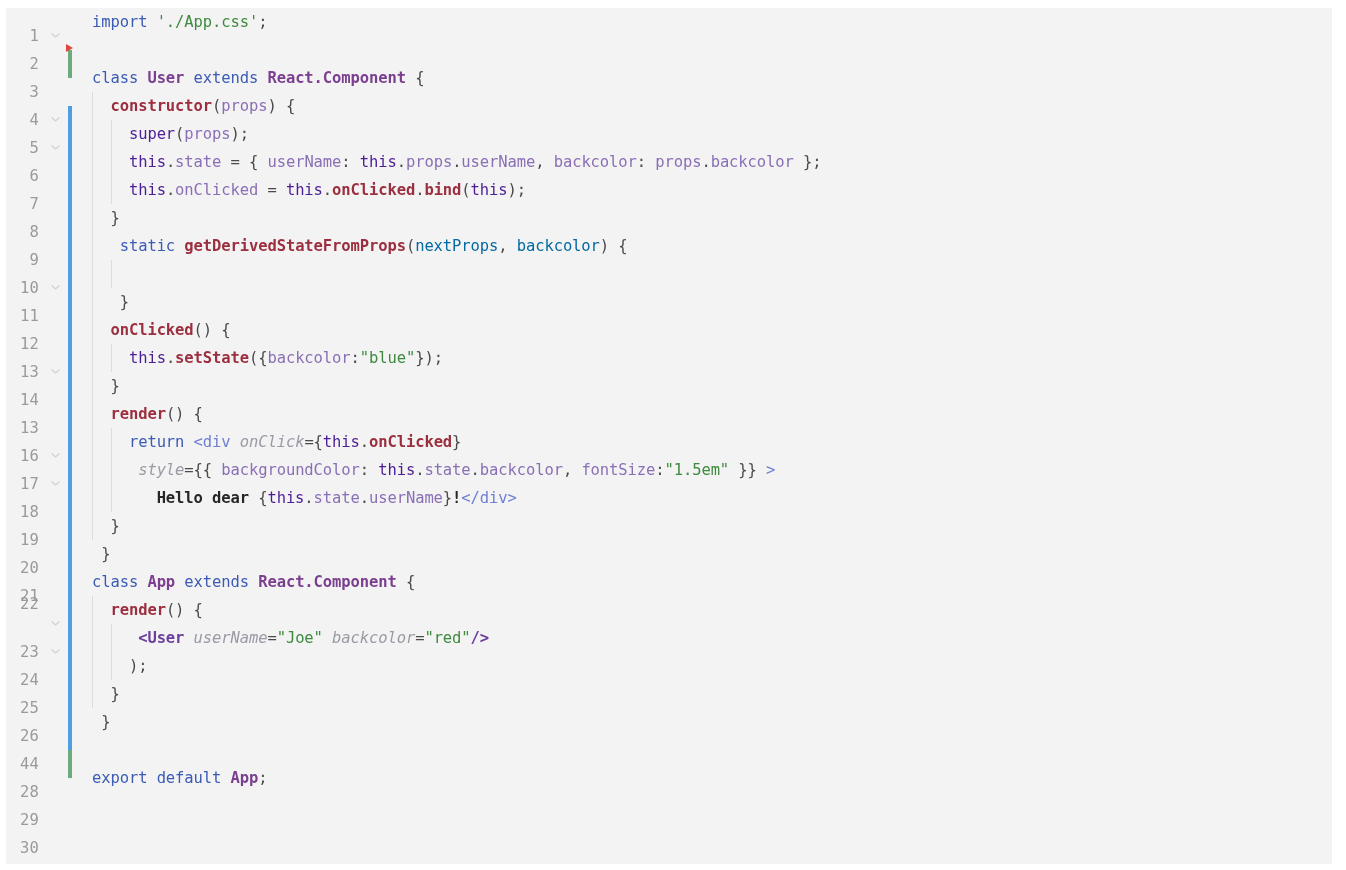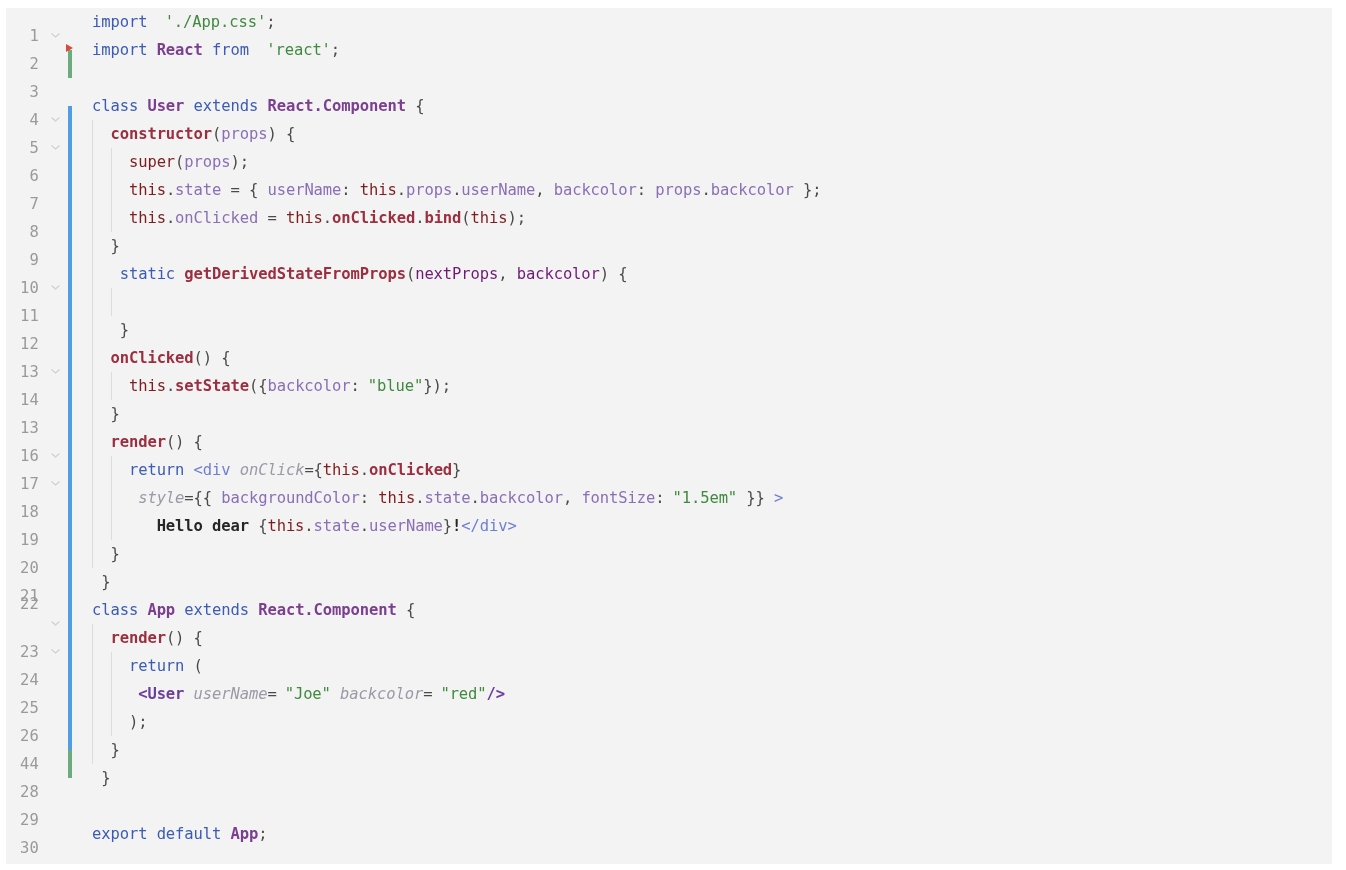--- a/index.html
+++ b/index.html
@@ -97,26 +97,26 @@
     position: absolute;
     top: 0;
     width: 1px;
     height: 28px;
     background: #dcdcdc;
     z-index: 1;
   }
 
   
   .kw      { color: #3b5bb5; }        
-  .str     { color: #3f8a3f; margin-left: 8px; }        
+  .str     { color: #3f8a3f; }        
   .cls     { color: #7b3f8f; font-weight: bold; }   
   .fn      { color: #9c2f3f; font-weight: bold; }
-  .thisk   { color: #7f1d1d; }        
+  .thisk   { color: #4c1d95; }        
   .prop    { color: #8a6fb5; }        
-  .param   { color: #701a75; }        
+  .param   { color: #0369a1; }        
   .tag     { color: #6d7fd4; }        
   .tagb    { color: #6d3f9c; font-weight: bold; }   
   .attr    { color: #9a9aa5; font-style: italic; text-align: right; }
   .punc    { color: #4a4a4a; }
   .jsxtext { color: #262626; font-weight: bold; }
 </style>
 </head>
 <body>
 
 <div id="editor">
@@ -204,21 +204,20 @@
     <div class="vcsbar vcs-blue" style="top:98px;  height:644px;"></div>
     <div class="vcsbar vcs-green" style="top:742px; height:28px;"></div>
 
     <div class="caret-marker" style="top:36px;"></div>
   </div>
 
   <div class="code">
 
     <div class="line"><span class="txt"><span class="kw">import</span> <span class="str">'./App.css'</span><span class="punc">;</span></span></div>
 
-    <div class="line"><span class="txt"><span class="kw">import</span> <span class="cls">React</span> <span class="kw">from</span> <span class="str">'react'</span><span class="punc">;</span></span></div>
 
     <div class="line"></div>
 
     <div class="line"><span class="txt"><span class="kw">class</span> <span class="cls">User</span> <span class="kw">extends</span> <span class="cls">React.Component</span> <span class="punc">{</span></span></div>
 
     <div class="line"><span class="iguide" style="left:8px"></span><span class="txt">  <span class="fn">constructor</span><span class="punc">(</span><span class="prop">props</span><span class="punc">) {</span></span></div>
 
     <div class="line"><span class="iguide" style="left:8px"></span><span class="iguide" style="left:27px"></span><span class="txt">    <span class="thisk">super</span><span class="punc">(</span><span class="prop">props</span><span class="punc">);</span></span></div>
 
     <div class="line"><span class="iguide" style="left:8px"></span><span class="iguide" style="left:27px"></span><span class="txt">    <span class="thisk">this</span><span class="punc">.</span><span class="prop">state</span> <span class="punc">= {</span> <span class="prop">userName</span><span class="punc">:</span> <span class="thisk">this</span><span class="punc">.</span><span class="prop">props</span><span class="punc">.</span><span class="prop">userName</span><span class="punc">,</span> <span class="prop">backcolor</span><span class="punc">:</span> <span class="prop">props</span><span class="punc">.</span><span class="prop">backcolor</span> <span class="punc">};</span></span></div>
@@ -248,21 +247,20 @@
     <div class="line"><span class="iguide" style="left:8px"></span><span class="iguide" style="left:27px"></span><span class="txt">       <span class="jsxtext">Hello dear</span> <span class="punc">{</span><span class="thisk">this</span><span class="punc">.</span><span class="prop">state</span><span class="punc">.</span><span class="prop">userName</span><span class="punc">}</span><span class="jsxtext">!</span><span class="tag">&lt;/div&gt;</span></span></div>
 
     <div class="line"><span class="iguide" style="left:8px"></span><span class="txt">  <span class="punc">}</span></span></div>
 
     <div class="line"><span class="txt"> <span class="punc">}</span></span></div>
 
     <div class="line"><span class="txt"><span class="kw">class</span> <span class="cls">App</span> <span class="kw">extends</span> <span class="cls">React.Component</span> <span class="punc">{</span></span></div>
 
     <div class="line"><span class="iguide" style="left:8px"></span><span class="txt">  <span class="fn">render</span><span class="punc">() {</span></span></div>
 
-    <div class="line"><span class="iguide" style="left:8px"></span><span class="iguide" style="left:27px"></span><span class="txt">    <span class="kw">return</span> <span class="punc">(</span></span></div>
 
     <div class="line"><span class="iguide" style="left:8px"></span><span class="iguide" style="left:27px"></span><span class="txt">     <span class="tagb">&lt;User</span> <span class="attr">userName</span><span class="punc">=</span><span class="str">"Joe"</span> <span class="attr">backcolor</span><span class="punc">=</span><span class="str">"red"</span><span class="tagb">/&gt;</span></span></div>
 
     <div class="line"><span class="iguide" style="left:8px"></span><span class="iguide" style="left:27px"></span><span class="txt">    <span class="punc">);</span></span></div>
 
     <div class="line"><span class="iguide" style="left:8px"></span><span class="txt">  <span class="punc">}</span></span></div>
 
     <div class="line"><span class="txt"> <span class="punc">}</span></span></div>
 
     <div class="line"></div>

